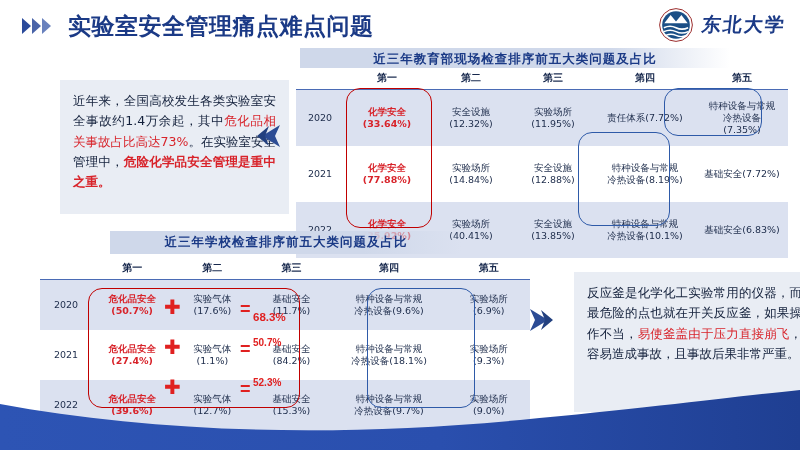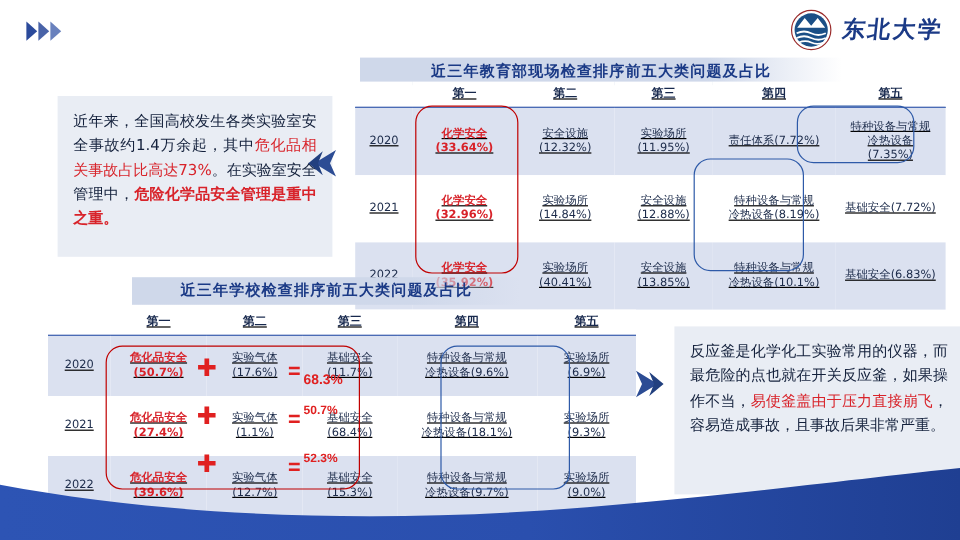--- a/index.html
+++ b/index.html
@@ -30,28 +30,28 @@
   .brand-name{
     font-size:19px;color:#1b3a86;font-family:"DejaVu Serif",serif;
     letter-spacing:2px;font-weight:600;transform:skewX(-6deg);
   }
 
   
   .sect-title{
     position:absolute;text-align:center;color:#1b3a86;font-weight:700;
     font-size:12.5px;font-family:"DejaVu Sans",sans-serif;letter-spacing:1px;
     background:linear-gradient(to right,#cfd8ea 0%,#cfd8ea 72%,rgba(207,216,234,0) 100%);
-    padding:3px 6px;
+    padding:3px 20px;
   }
   #sect-top{left:300px;top:48px;width:390px;}
   #sect-bottom{left:110px;top:231px;width:312px;}
 
   
   .tbl{position:absolute;font-family:"DejaVu Sans",sans-serif;}
-  .tbl table{border-collapse:collapse;width:100%;table-layout:fixed;text-decoration:underline;}
+  .tbl table{border-collapse:collapse;width:100%;table-layout:fixed;}
   .tbl thead th{
     font-size:10px;color:#17284d;font-weight:700;padding:3px 0 4px;
     border-bottom:1.2px solid #4a6bb5;background:#fff;text-align:center;
   }
   .tbl tbody td{
     text-align:center;color:#1c2b4a;vertical-align:middle;
     padding:5px 2px;line-height:1.25;
   }
   .tbl tbody tr:nth-child(odd){background:#dbe1f0;}
   .tbl tbody tr:nth-child(even){background:#ffffff;}
@@ -87,21 +87,21 @@
 
   
   .ann{position:absolute;border-radius:14px;pointer-events:none;z-index:5;}
   .ann.red{border:1.6px solid #c00000;}
   .ann.blue{border:1.4px solid #2e5aa8;}
 
   
   .callout{
     position:absolute;background:#e9edf4;padding:11px 13px;
     font-size:12.5px;line-height:1.62;color:#13203b;
-    font-family:"DejaVu Sans",sans-serif;text-align:justify;
+    font-family:"DejaVu Sans",sans-serif;text-align:justify;margin-left:12px;
   }
   .callout .r{color:#d8232a;}
   .callout .rb{color:#d8232a;font-weight:700;}
   #callout-left{left:48px;top:80px;width:203px;height:112px;}
   #callout-right{left:562px;top:272px;width:215px;height:118px;}
 
   
   .arrow{position:absolute;z-index:7;}
   #arrow-left{left:256px;top:124px;}
   #arrow-right{left:528px;top:308px;}
@@ -110,20 +110,21 @@
 <body>
 
 <div class="slide">
 
   <div class="header">
     <div class="chevrons">
       <span class="chev c1"></span>
       <span class="chev c2"></span>
       <span class="chev c3"></span>
     </div>
+    <div class="slide-title">实验室安全管理痛点难点问题</div>
 
     <div class="brand">
       <span class="brand-logo">
         <svg viewBox="0 0 40 40" width="36" height="36" aria-hidden="true">
           <circle cx="20" cy="20" r="18.2" fill="#ffffff" stroke="#9a2b2b" stroke-width="1.1"></circle>
           <circle cx="20" cy="20" r="15.4" fill="#1b4f86"></circle>
           <path d="M7 18 L14 9 L20 16 L26 9 L33 18 Z" fill="#ffffff"></path>
           <path d="M6.5 23 q7 -3.2 13.5 0 q6.5 3.2 13.5 0" stroke="#ffffff" stroke-width="1.7" fill="none"></path>
           <path d="M6.5 27.4 q7 -3.2 13.5 0 q6.5 3.2 13.5 0" stroke="#ffffff" stroke-width="1.7" fill="none"></path>
           <path d="M8.5 31.6 q6 -2.6 11.5 0 q5.5 2.6 11.5 0" stroke="#ffffff" stroke-width="1.5" fill="none"></path>
@@ -178,21 +179,21 @@
             <span class="lbl">特种设备与常规</span>
             <span class="lbl">冷热设备</span>
             <span class="pct">(7.35%)</span>
           </td>
         </tr>
 
         <tr>
           <td class="yr">2021</td>
           <td>
             <span class="lbl hl">化学安全</span>
-            <span class="pct hl">(32.96%)</span>
+            <span class="pct hl">(77.88%)</span>
           </td>
           <td>
             <span class="lbl">实验场所</span>
             <span class="pct">(14.84%)</span>
           </td>
           <td>
             <span class="lbl">安全设施</span>
             <span class="pct">(12.88%)</span>
           </td>
           <td>
@@ -298,21 +299,21 @@
           <td>
             <span class="lbl hl">危化品安全</span>
             <span class="pct hl">(27.4%)</span>
           </td>
           <td>
             <span class="lbl">实验气体</span>
             <span class="pct">(1.1%)</span>
           </td>
           <td>
             <span class="lbl">基础安全</span>
-            <span class="pct">(68.4%)</span>
+            <span class="pct">(84.2%)</span>
           </td>
           <td>
             <span class="lbl">特种设备与常规</span>
             <span class="pct">冷热设备(18.1%)</span>
           </td>
           <td>
             <span class="lbl">实验场所</span>
             <span class="pct">(9.3%)</span>
           </td>
         </tr>

